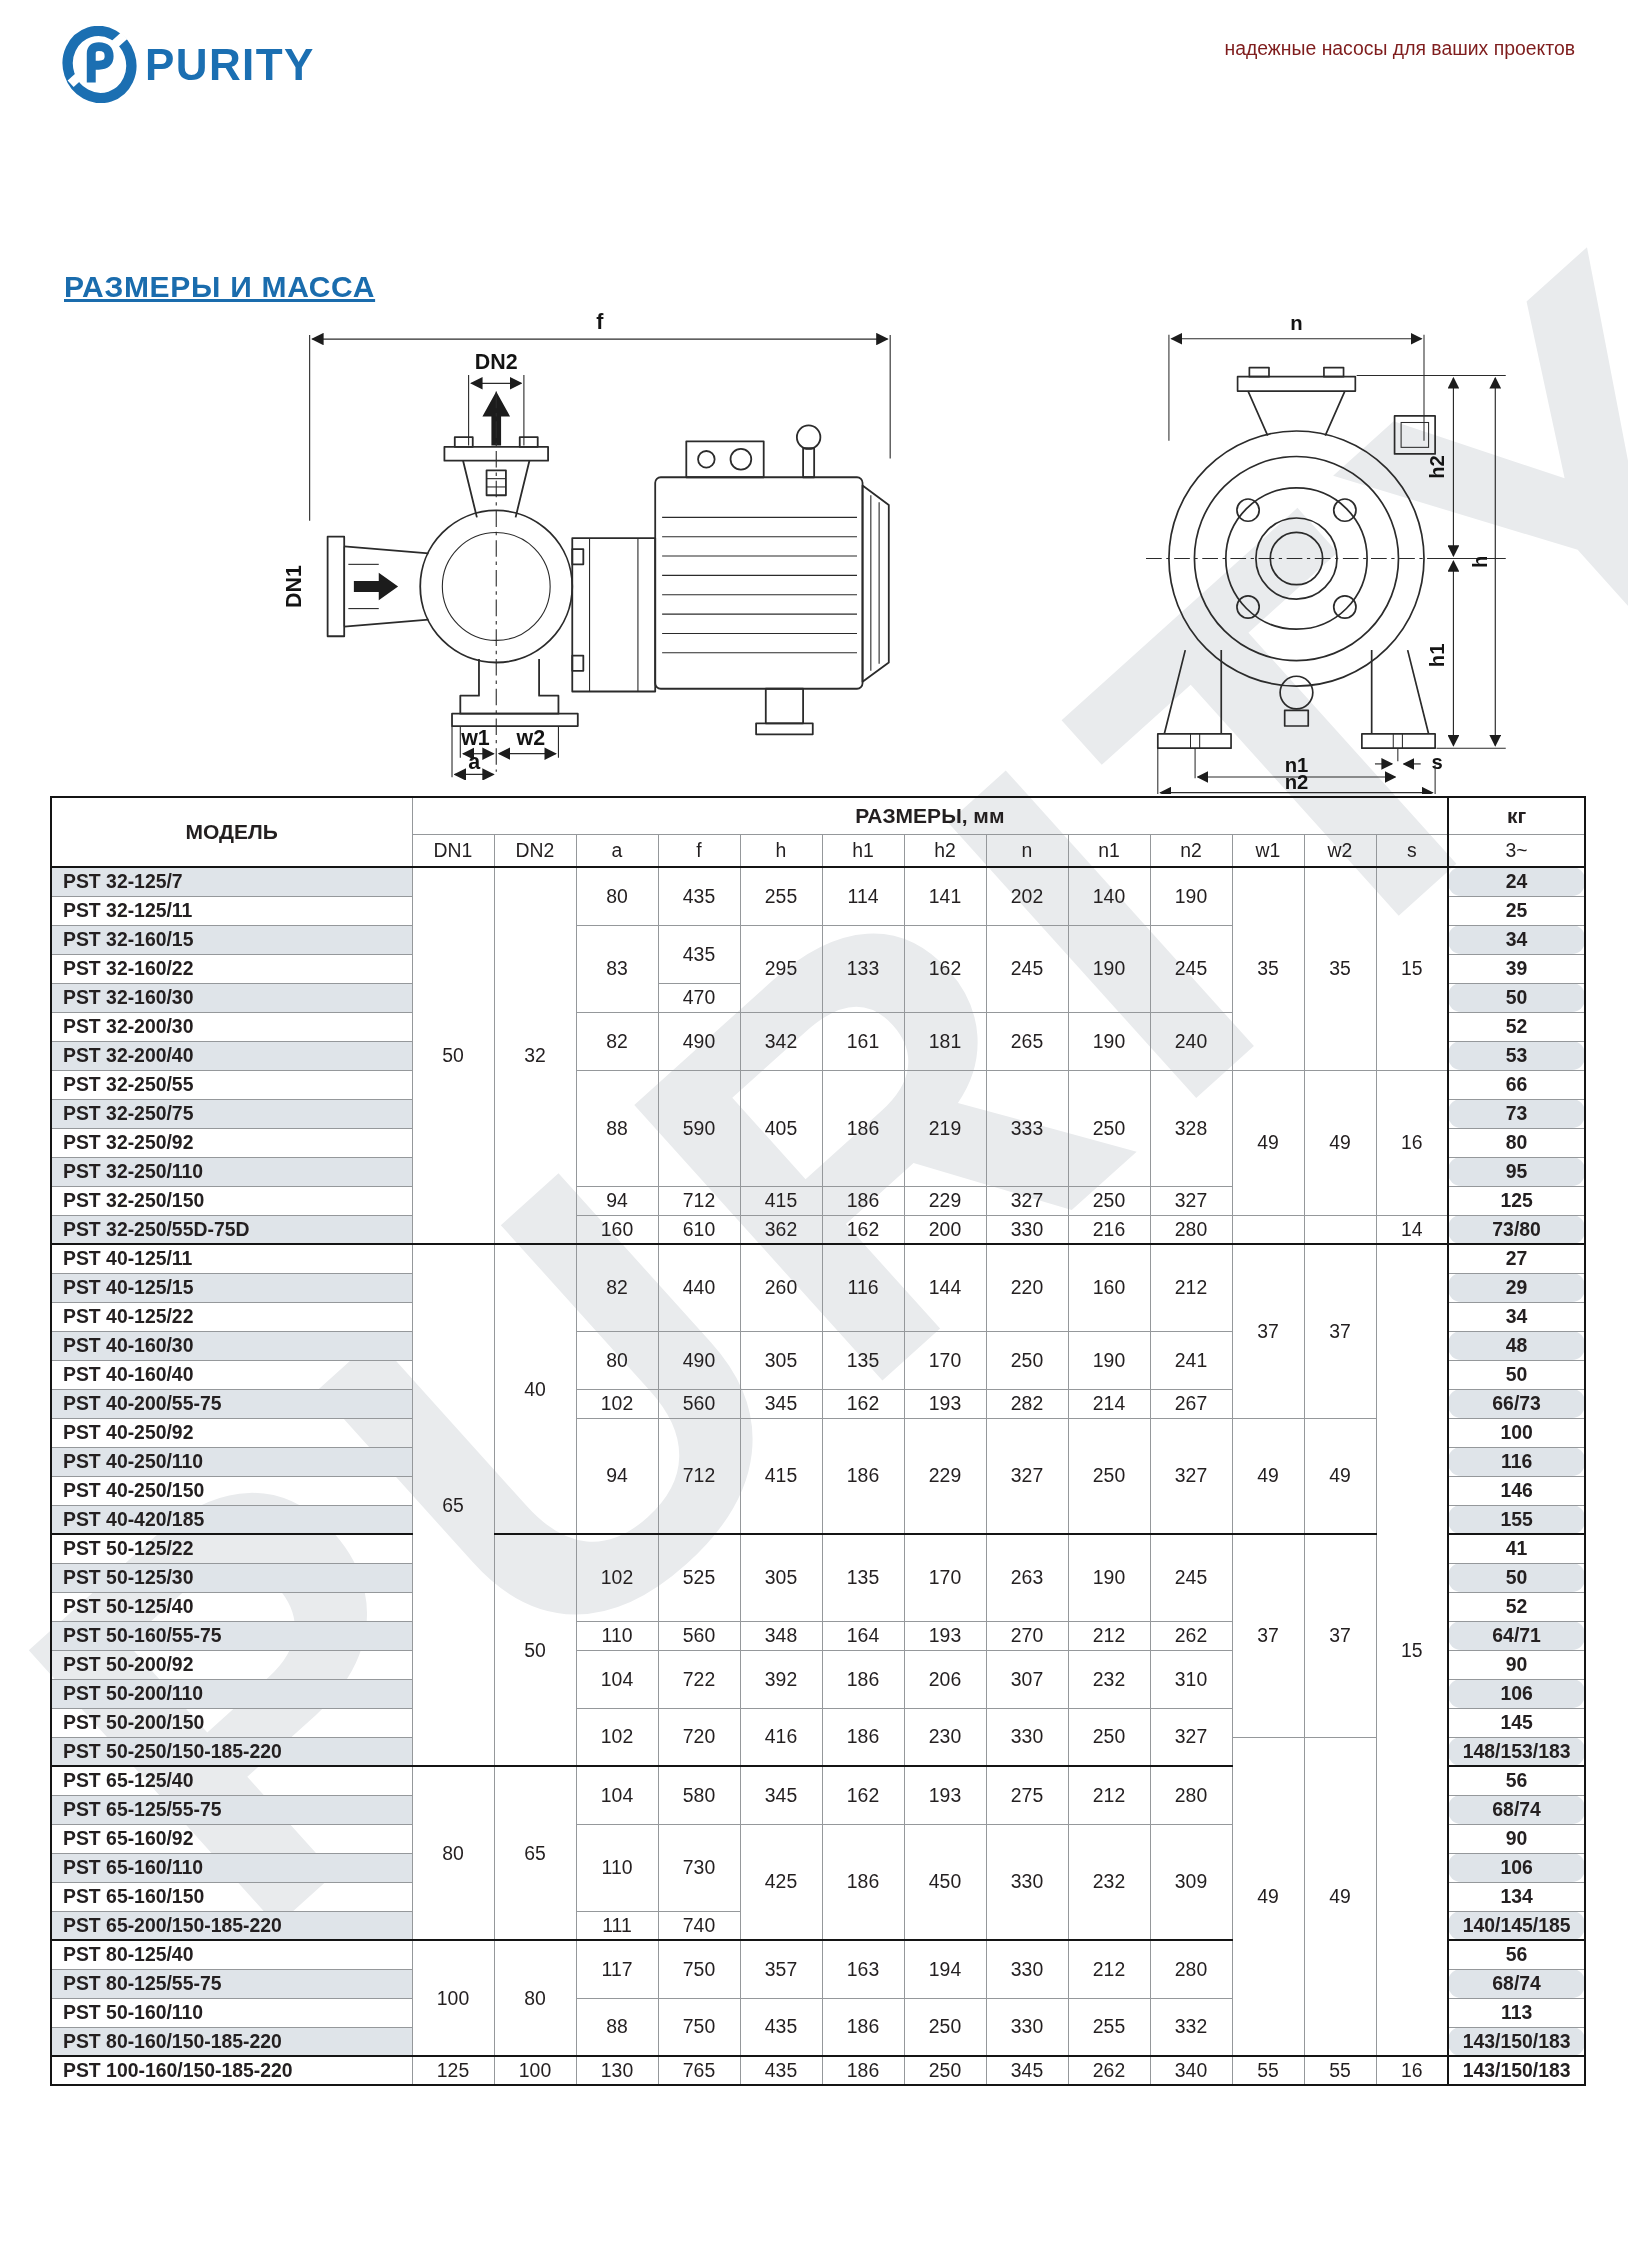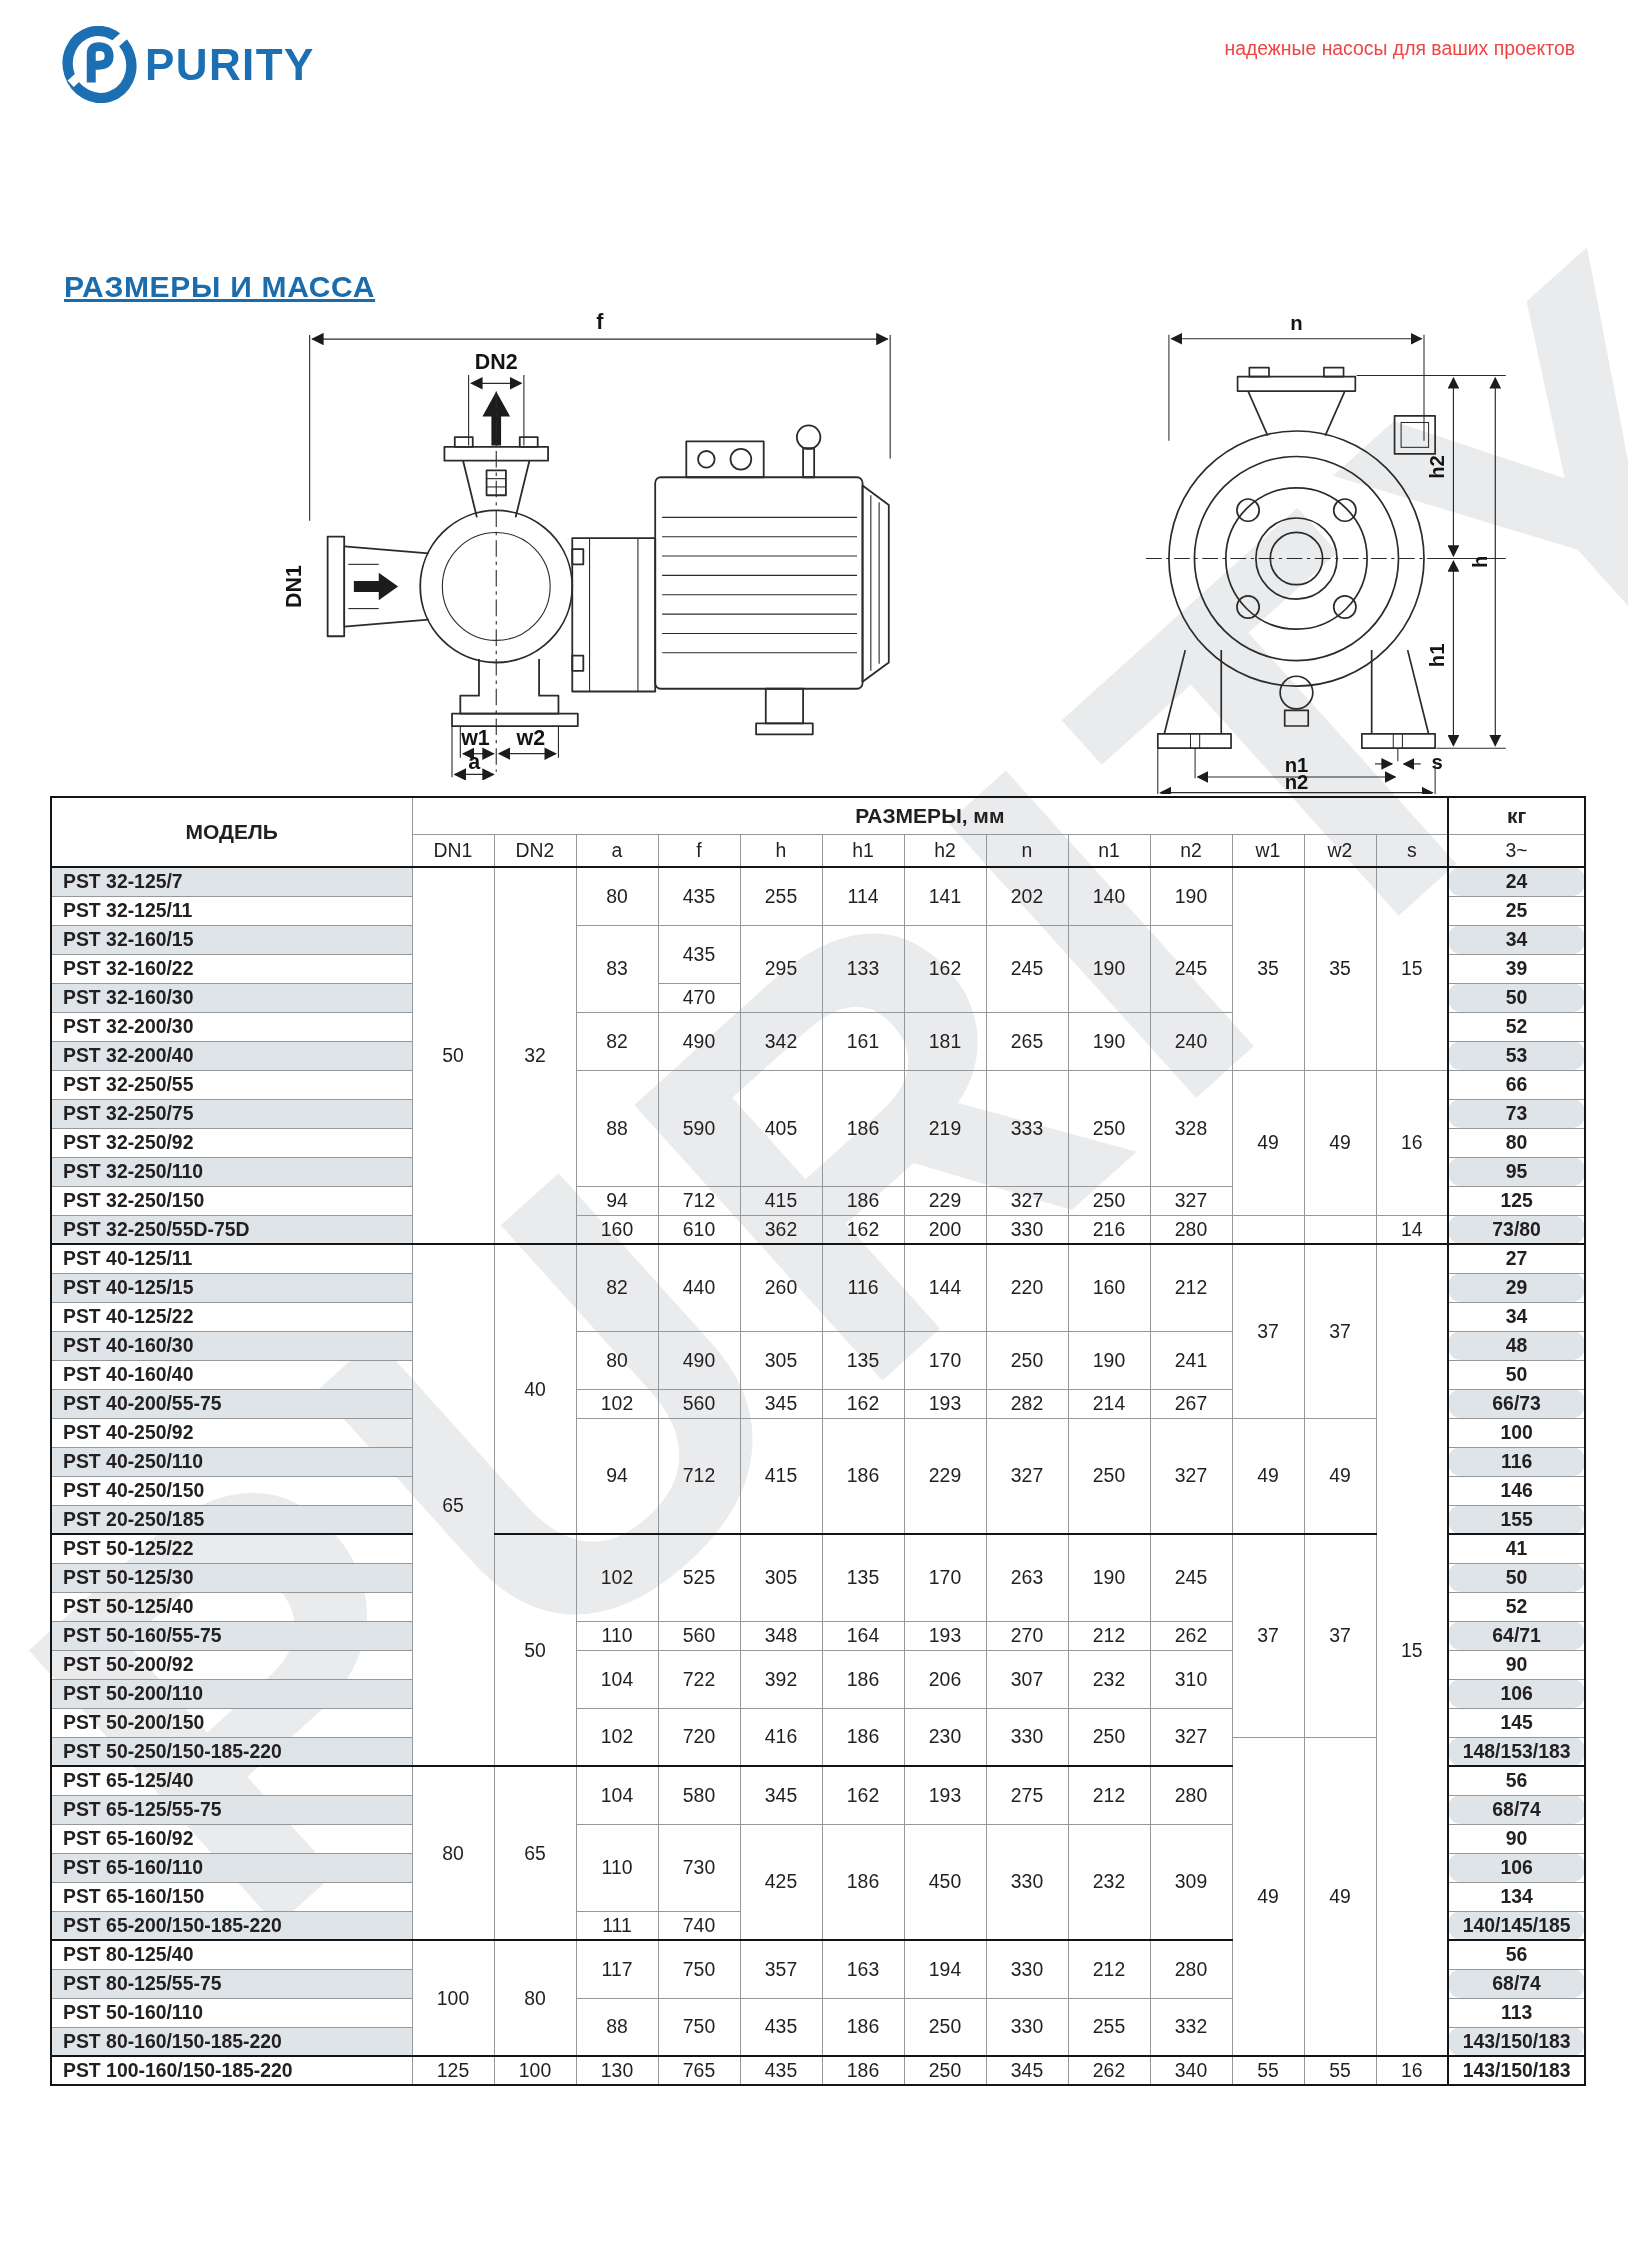--- a/index.html
+++ b/index.html
@@ -10,21 +10,21 @@
   .watermark{
     position:absolute;left:-55px;top:1611px;z-index:0;
     font-size:539px;font-weight:bold;letter-spacing:33px;line-height:1;
     color:#e9ebed;transform:rotate(-42deg);transform-origin:left top;
     white-space:nowrap;user-select:none;
   }
   .content{position:relative;z-index:1;}
   
   .logo{position:absolute;left:61px;top:26px;display:flex;align-items:center;gap:7px;}
   .logo-text{font-size:44px;font-weight:bold;color:#1b6fb2;letter-spacing:1.4px;}
-  .slogan{position:absolute;top:37px;right:54px;font-size:19.4px;color:#ef4444;}
+  .slogan{position:absolute;top:37px;right:54px;font-size:19.4px;color:#7f1d1d;}
   .page-title{position:absolute;left:64px;top:270px;font-size:30px;font-weight:bold;color:#1a6cad;letter-spacing:0.7px;text-decoration:underline;}
   
   .drawing-left{position:absolute;left:282px;top:310px;width:622px;height:470px;}
   .drawing-right{position:absolute;left:1075px;top:310px;width:456px;height:484px;}
   svg .ol{fill:none;stroke:#2b2b2b;stroke-width:2.6;stroke-linejoin:round;}
   svg .thin{fill:none;stroke:#2b2b2b;stroke-width:1.6;}
   svg .dim{fill:none;stroke:#2b2b2b;stroke-width:1.8;}
   svg .cl{fill:none;stroke:#2b2b2b;stroke-width:1.6;stroke-dasharray:24 7 5 7;}
   svg .blk{fill:#1c1c1c;stroke:none;}
   svg text{font-family:"Liberation Sans",sans-serif;font-weight:bold;font-size:31px;fill:#141414;}
@@ -437,21 +437,21 @@
           </tr>
           <tr class="shaded">
             <td class="model-cell">PST 40-250/110</td>
             <td class="kg-cell kg-border">116</td>
           </tr>
           <tr>
             <td class="model-cell">PST 40-250/150</td>
             <td class="kg-cell kg-border">146</td>
           </tr>
           <tr class="shaded">
-            <td class="model-cell">PST 20-250/185</td>
+            <td class="model-cell">PST 40-420/185</td>
             <td class="kg-cell kg-border">155</td>
           </tr>
           <tr class="section-start">
             <td class="model-cell">PST 50-125/22</td>
             <td rowspan="8">50</td>
             <td rowspan="3">102</td>
             <td rowspan="3">525</td>
             <td rowspan="3">305</td>
             <td rowspan="3">135</td>
             <td rowspan="3">170</td>

